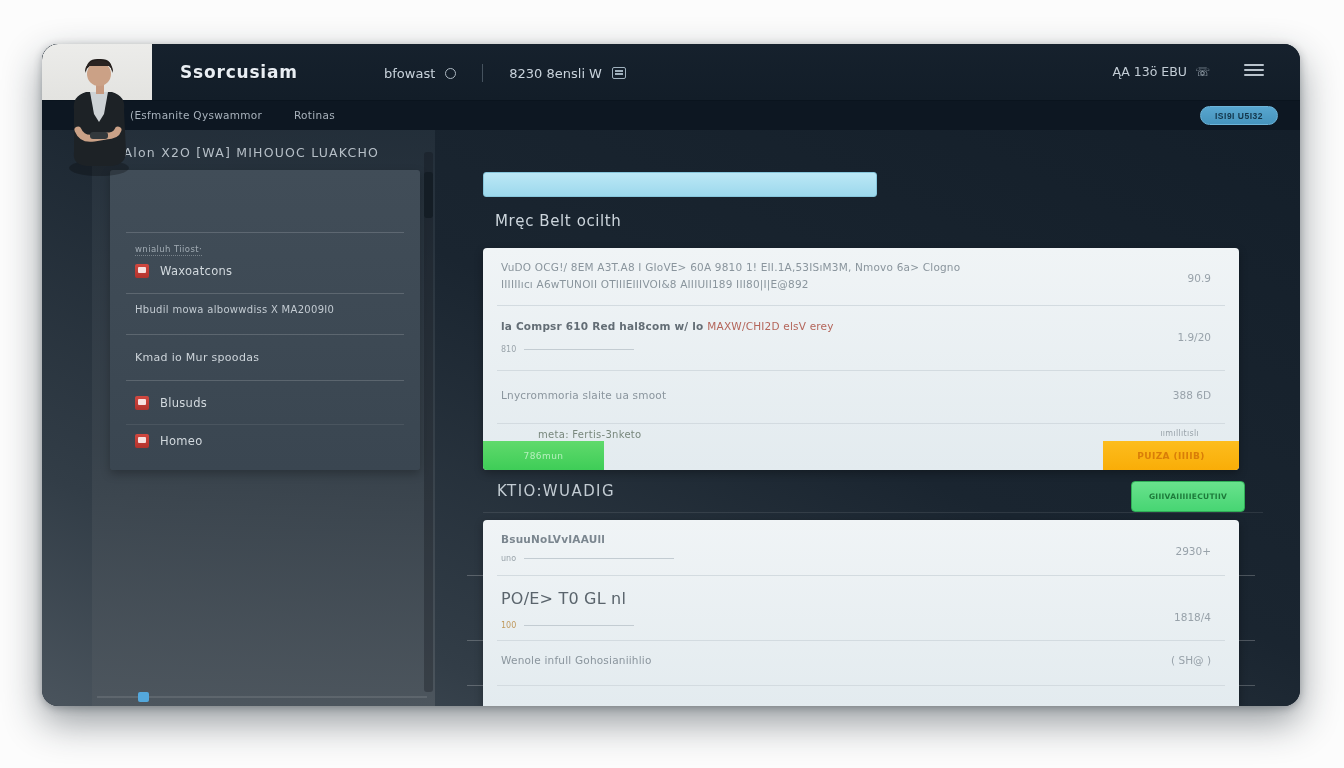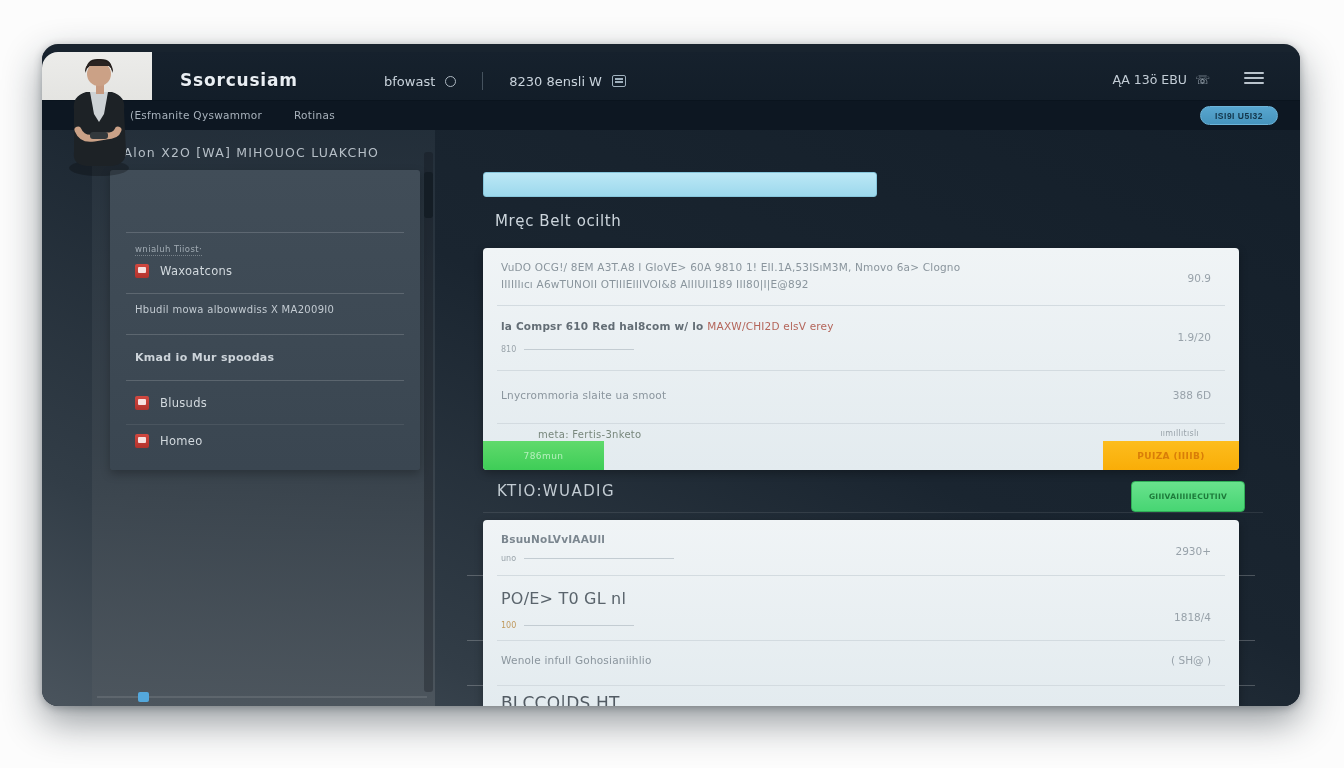--- a/index.html
+++ b/index.html
@@ -13,21 +13,20 @@
     position:absolute; left:42px; top:44px; width:1258px; height:662px;
     border-radius:16px; overflow:hidden;
     background:#18232e;
     box-shadow:0 16px 38px rgba(25,35,45,.45), 0 2px 8px rgba(25,35,45,.3);
   }
 
   
   .header {
     position:absolute; left:0; top:0; width:100%; height:56px;
     background:linear-gradient(180deg,#16212d,#121d28);
-    margin-top:8px;
   }
   .photo-box {
     position:absolute; left:0; top:0; width:110px; height:56px;
     background:linear-gradient(180deg,#ececea,#e3e3e0);
     border-top-left-radius:16px;
   }
   .avatar-wrap { position:absolute; left:18px; top:8px; width:78px; height:124px; z-index:30; }
   .brand {
     position:absolute; left:138px; top:18px; font-size:17px; font-weight:bold;
     color:#e9eef3; letter-spacing:.8px; text-shadow:0 1px 1px rgba(0,0,0,.4);
@@ -217,21 +216,21 @@
           <span class="label">Waxoatcons</span>
         </div>
         <div class="panel-divider" style="top:123px"></div>
 
         <div class="menu-item" style="top:134px">
           <span class="label small">Hbudil mowa albowwdiss X MA2009I0</span>
         </div>
         <div class="panel-divider" style="top:164px"></div>
 
         <div class="menu-item" style="top:181px">
-          <span class="label" style="font-weight:bold; font-size:11px; color:#cdd4da">Kmad io Mur spoodas</span>
+          <span class="label" style="font-weight:normal; font-size:11px; color:#cdd4da">Kmad io Mur spoodas</span>
         </div>
         <div class="panel-divider" style="top:210px"></div>
 
         <div class="menu-item" style="top:226px">
           <span class="red-ico"></span>
           <span class="label">Blusuds</span>
         </div>
         <div class="panel-divider" style="top:254px; background:rgba(255,255,255,.08)"></div>
 
         <div class="menu-item" style="top:264px">
@@ -304,23 +303,20 @@
             <span class="val" style="top:36px">1818/4</span>
           </div>
           <div class="hdiv" style="top:120px"></div>
 
           <div class="row" style="top:120px; height:45px">
             <span class="t" style="top:14px">Wenole infull Gohosianiihlio</span>
             <span class="val" style="top:14px">( SH@ )</span>
           </div>
           <div class="hdiv" style="top:165px"></div>
 
-          <div class="row" style="top:165px; height:40px">
-            <span class="t huge-label" style="top:8px">BLCCO|DS HT</span>
-          </div>
         </div>
 
         <div class="tick" style="left:-16px; top:445px"></div>
         <div class="tick" style="left:756px; top:445px"></div>
         <div class="tick" style="left:-16px; top:510px"></div>
         <div class="tick" style="left:756px; top:510px"></div>
         <div class="tick" style="left:-16px; top:555px"></div>
         <div class="tick" style="left:756px; top:555px"></div>
       </div>
 

